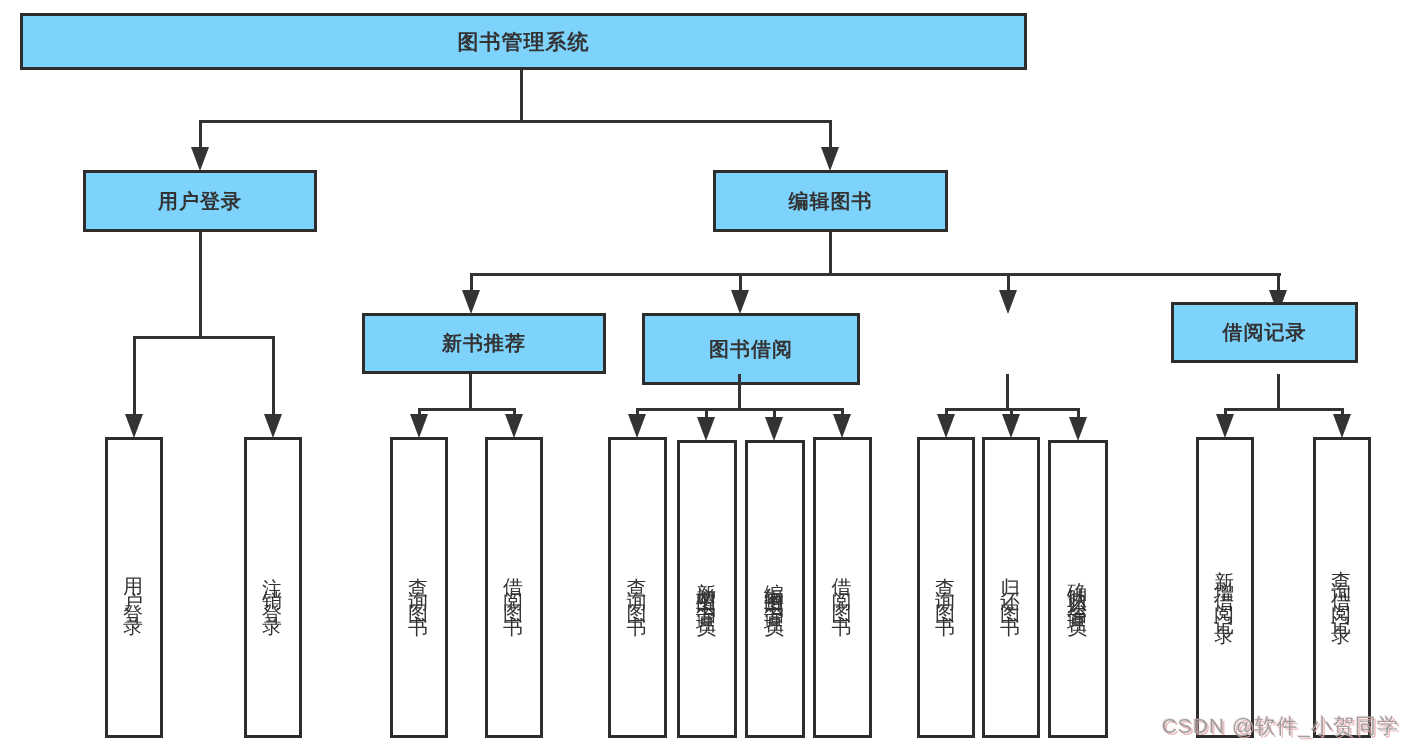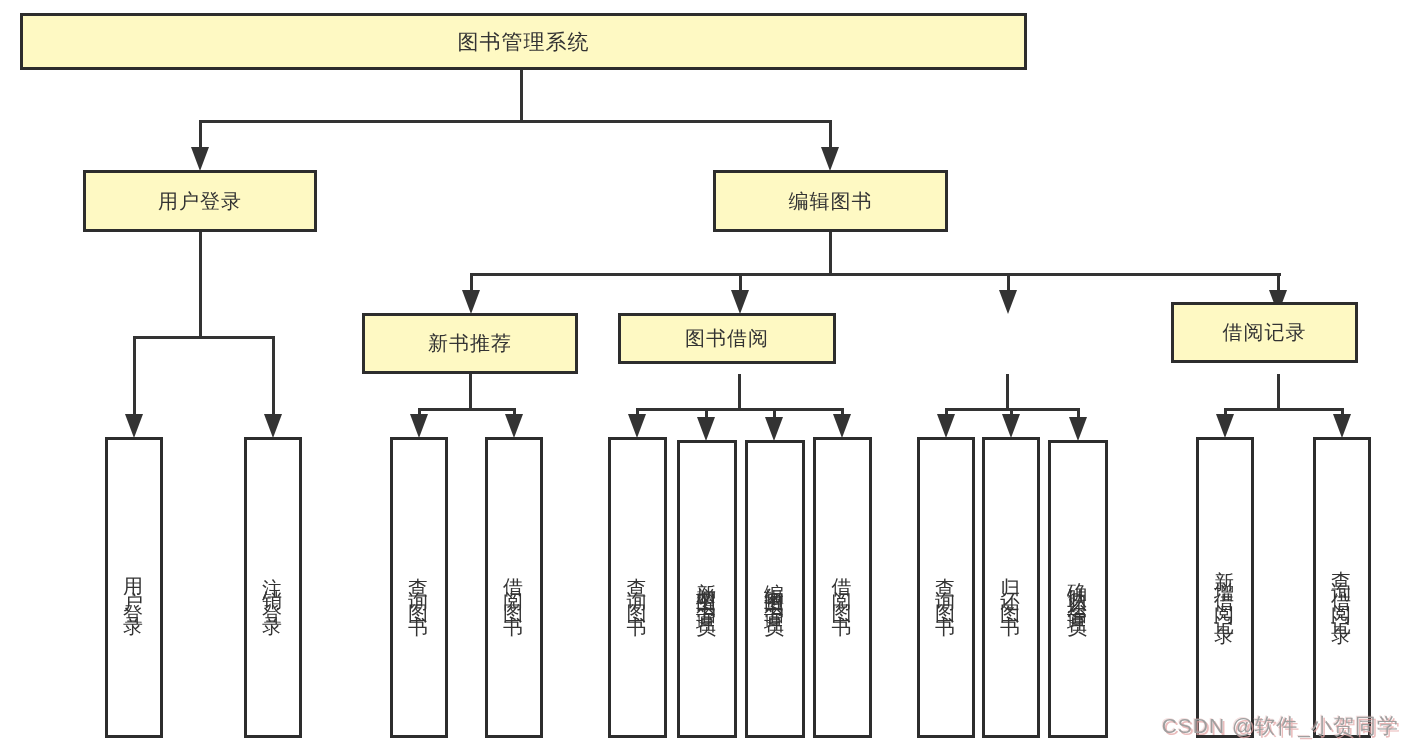--- a/index.html
+++ b/index.html
@@ -1,23 +1,23 @@
 <!DOCTYPE html>
 <html><head>
 <meta charset="utf-8">
 <style>
   html,body{margin:0;padding:0;background:#ffffff;}
   .canvas{
     position:relative;width:1405px;height:747px;background:#ffffff;overflow:hidden;
     font-family:"Liberation Sans",sans-serif;color:#333333;
   }
   .node{
-    position:absolute;box-sizing:border-box;border:3px solid #2d2d2d;background:#fef9c3;
+    position:absolute;box-sizing:border-box;border:3px solid #2d2d2d;background:#7dd3fc;
     display:flex;align-items:center;justify-content:center;
-    font-size:20px;letter-spacing:1px;color:#333333;
+    font-size:20px;letter-spacing:1px;color:#333333;font-weight:bold;
   }
   .root{font-size:21px;}
   .leaf{
     position:absolute;box-sizing:border-box;border:3px solid #2d2d2d;background:#ffffff;
     display:flex;align-items:center;justify-content:center;
     writing-mode:vertical-rl;text-orientation:mixed;
     font-size:20px;color:#333333;
   }
   .ls13{letter-spacing:13px;}
   .ls11{letter-spacing:11px;}
@@ -64,22 +64,22 @@
   <div class="hline" style="left:470px;top:273px;width:811px;"></div>
   <div class="vline" style="left:470px;top:273px;height:20px;"></div>
   <span class="arrow" style="left:462px;top:290px;"></span>
   <div class="vline" style="left:739px;top:273px;height:20px;"></div>
   <span class="arrow" style="left:731px;top:290px;"></span>
   <div class="vline" style="left:1007px;top:273px;height:20px;"></div>
   <span class="arrow" style="left:999px;top:290px;"></span>
   <div class="vline" style="left:1277px;top:273px;height:20px;"></div>
   <span class="arrow" style="left:1269px;top:290px;"></span>
 
-  <div class="node" style="left:362px;top:313px;width:216px;height:61px;">新书推荐</div>
-  <div class="node" style="left:618px;top:313px;width:218px;height:51px;">图书借阅</div>
+  <div class="node" style="left:362px;top:313px;width:244px;height:61px;">新书推荐</div>
+  <div class="node" style="left:642px;top:313px;width:218px;height:72px;">图书借阅</div>
   <div class="node" style="left:1171px;top:302px;width:187px;height:61px;text-align:center;">借阅记录</div>
 
   <div class="vline" style="left:469px;top:374px;height:37px;"></div>
   <div class="hline" style="left:418px;top:408px;width:98px;"></div>
   <div class="vline" style="left:418px;top:408px;height:10px;"></div>
   <span class="arrow" style="left:410px;top:414px;"></span>
   <div class="vline" style="left:513px;top:408px;height:10px;"></div>
   <span class="arrow" style="left:505px;top:414px;"></span>
 
   <div class="vline" style="left:738px;top:374px;height:37px;"></div>

